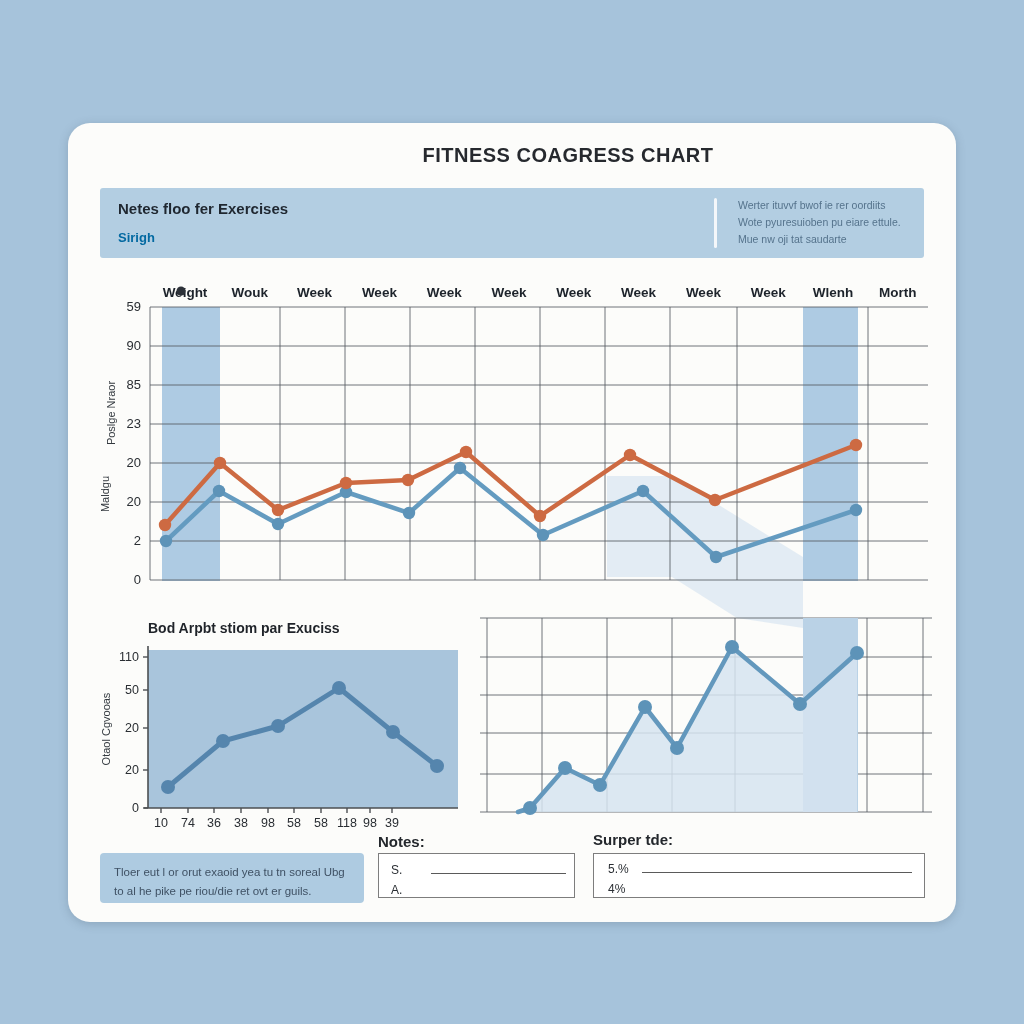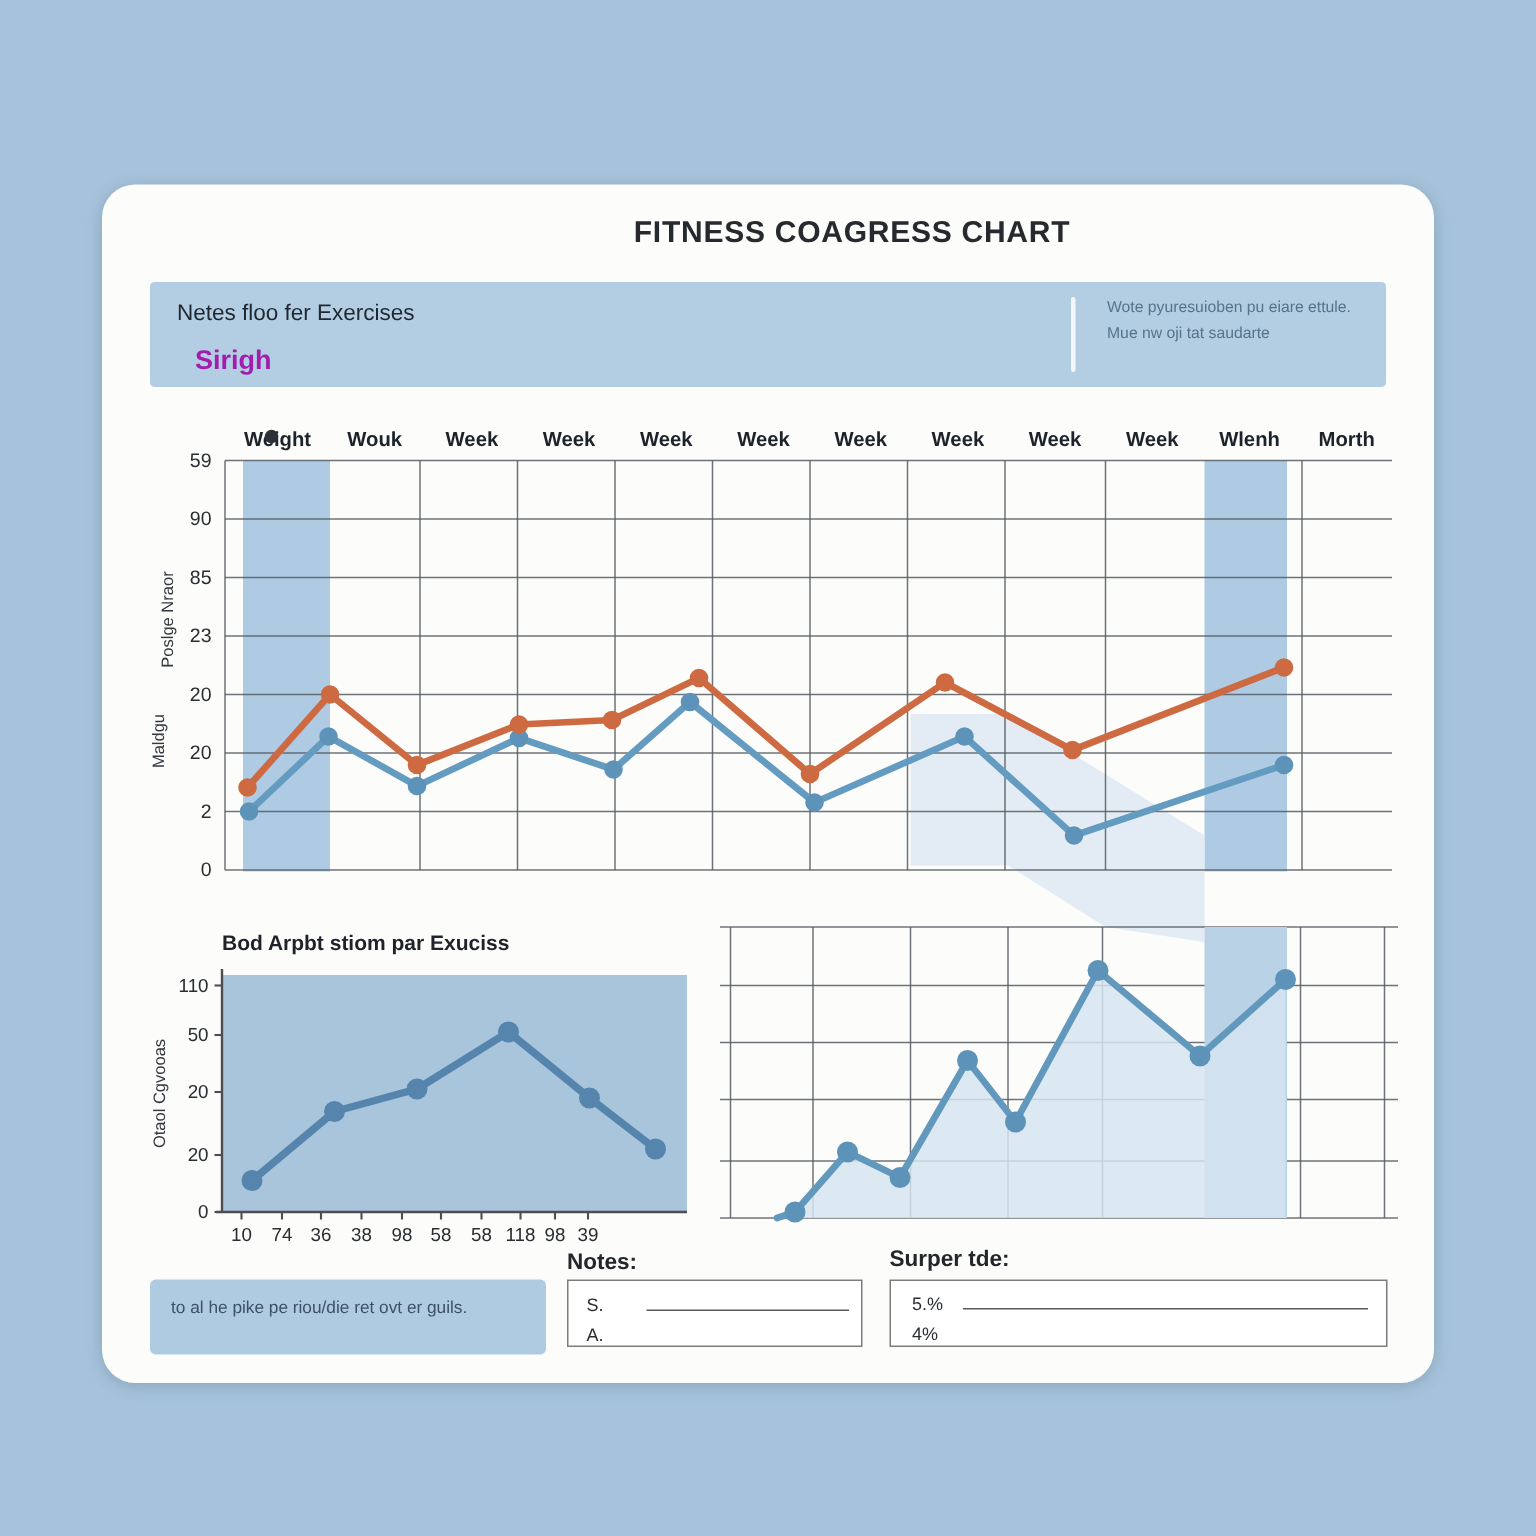--- a/index.html
+++ b/index.html
@@ -16,22 +16,22 @@
     box-shadow:0 2px 10px rgba(60,80,100,.25);
   }
   #main-title{
     left:68px;top:144px;width:1000px;text-align:center;
     font-size:20px;font-weight:700;letter-spacing:.5px;color:#26292e;
   }
   #header-box{
     left:100px;top:188px;width:824px;height:70px;
     background:#b3cee2;border-radius:3px;
   }
-  #header-left-title{left:18px;top:12px;font-size:15px;font-weight:400;color:#1f2730;}
-  #header-left-sub{left:30px;top:42px;font-size:18px;font-weight:700;color:#a21caf;}
+  #header-left-title{left:18px;top:12px;font-size:15px;font-weight:700;color:#1f2730;}
+  #header-left-sub{left:18px;top:42px;font-size:13px;font-weight:700;color:#0369a1;}
   #header-divider{left:614px;top:10px;width:3px;height:50px;background:#f4f7fa;border-radius:2px;}
   #header-right{
     left:638px;top:9px;width:272px;font-size:10.5px;line-height:1.62;color:#55738c;
   }
   svg{position:absolute;overflow:visible;}
   .footer-heading{font-size:15px;font-weight:700;color:#23272c;}
   #blue-note-box{
     left:100px;top:853px;width:264px;height:50px;background:#aecbe1;border-radius:4px;
     padding:10px 14px;box-sizing:border-box;
     font-size:11.5px;line-height:1.65;color:#3f5164;
@@ -54,20 +54,21 @@
 
 <div id="card" class="abs"></div>
 
 <div id="main-title" class="abs">FITNESS COAGRESS CHART</div>
 
 <div id="header-box" class="abs">
   <div id="header-left-title" class="abs">Netes floo fer Exercises</div>
   <div id="header-left-sub" class="abs">Sirigh</div>
   <div id="header-divider" class="abs"></div>
   <div id="header-right" class="abs">
+    <div>Werter ituvvf bwof ie rer oordiits</div>
     <div>Wote pyuresuioben pu eiare ettule.</div>
     <div>Mue nw oji tat saudarte</div>
   </div>
 </div>
 
 <svg id="main-chart" style="left:90px;top:268px;width:850px;height:330px" viewBox="90 268 850 330">
     <rect x="162" y="307" width="58" height="274" fill="#aecbe3"></rect>
     <rect x="803" y="307" width="55" height="274" fill="#aecbe3"></rect>
     <polygon points="607,476 672,476 803,557 803,628 737,618 672,577 607,577" fill="#dbe7f2" opacity="0.75"></polygon>
     <line x1="150" y1="307" x2="928" y2="307" stroke="#565c63" stroke-width="1" opacity="0.85"></line>
@@ -201,20 +202,21 @@
     <circle cx="565" cy="768" r="7" fill="#5d93b8"></circle>
     <circle cx="600" cy="785" r="7" fill="#5d93b8"></circle>
     <circle cx="645" cy="707" r="7" fill="#5d93b8"></circle>
     <circle cx="677" cy="748" r="7" fill="#5d93b8"></circle>
     <circle cx="732" cy="647" r="7" fill="#5d93b8"></circle>
     <circle cx="800" cy="704" r="7" fill="#5d93b8"></circle>
     <circle cx="857" cy="653" r="7" fill="#5d93b8"></circle>
   </svg>
 
 <div id="blue-note-box" class="abs">
+  <div>Tloer eut l or orut exaoid yea tu tn soreal Ubg</div>
   <div>to al he pike pe riou/die ret ovt er guils.</div>
 </div>
 
 <div id="notes-heading" class="abs footer-heading">Notes:</div>
 <div id="notes-box" class="abs">
   <div class="abs field-label" style="left:12px;top:9px">S.</div>
   <div class="abs field-line" style="left:52px;top:19px;width:135px"></div>
   <div class="abs field-label" style="left:12px;top:29px">A.</div>
 </div>
 

